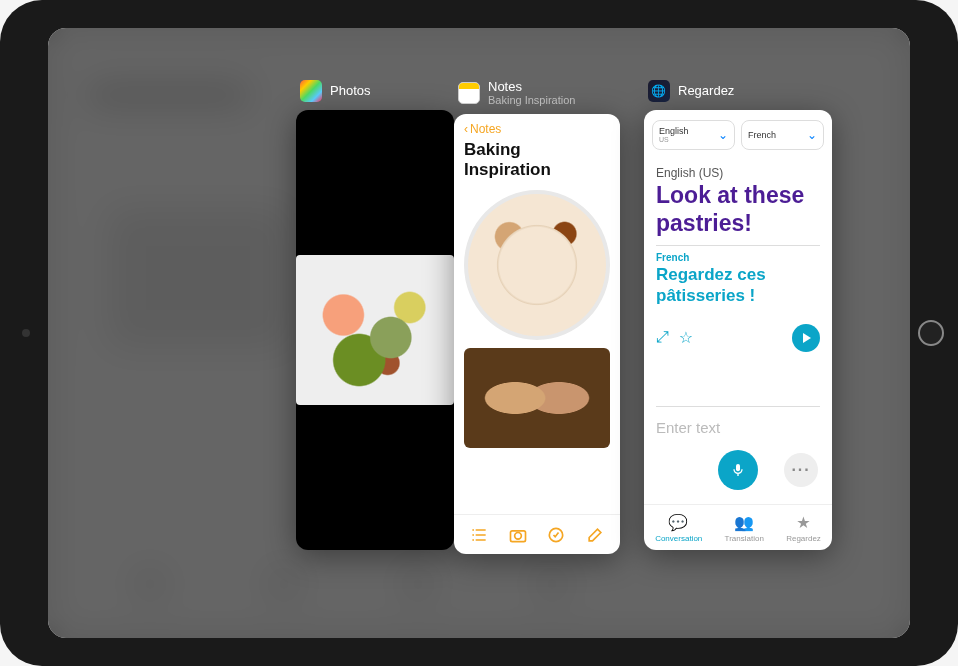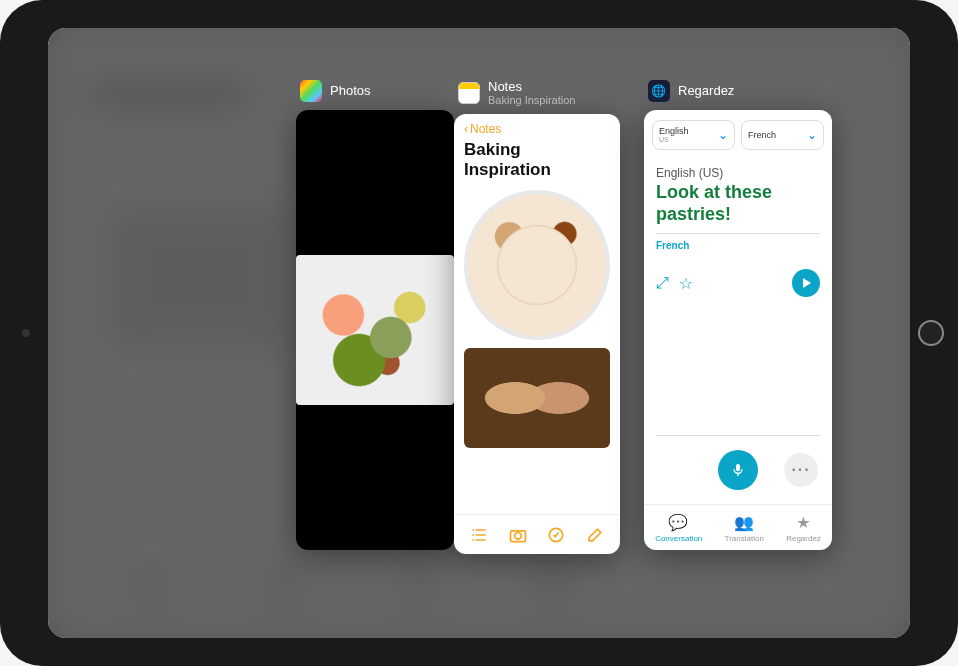--- a/index.html
+++ b/index.html
@@ -151,21 +151,21 @@
     .lang-pill {
       flex: 1; height: 30px;
       border: 1px solid #ddd; border-radius: 8px;
       display: flex; align-items: center; justify-content: space-between;
       padding: 0 6px;
       font-size: 9px; color: #333;
     }
     .lang-pill .chev { color: #0a84ff; font-size: 12px; }
     .trans-body { flex: 1; padding: 8px 12px; }
     .src-label { font-size: 12px; color: #555; }
-    .src-text { font-size: 18px; font-weight: 700; color: #15803d; line-height: 1.2; margin: 2px 0 8px; }
+    .src-text { font-size: 23px; font-weight: 700; color: #4c1d95; line-height: 1.2; margin: 2px 0 8px; }
     .divider { height: 1px; background: #ddd; margin: 6px 0; }
     .tgt-label { font-size: 10px; color: #0ba5c8; font-weight: 600; }
     .tgt-text { font-size: 17px; font-weight: 700; color: #0ba5c8; line-height: 1.2; margin: 2px 0 10px; }
     .action-row { display: flex; justify-content: space-between; align-items: center; margin-top: 18px; }
     .action-left { display: flex; gap: 10px; }
     .play-btn {
       width: 28px; height: 28px; border-radius: 50%;
       background: #0ba5c8; display: flex; align-items: center; justify-content: center;
     }
     .play-btn::after { content: ''; border-left: 8px solid #fff; border-top: 5px solid transparent; border-bottom: 5px solid transparent; margin-left: 2px; }
@@ -281,29 +281,31 @@
             <div class="lang-pill">
               <span>French</span>
               <span class="chev">⌄</span>
             </div>
           </div>
           <div class="trans-body">
             <div class="src-label">English (US)</div>
             <div class="src-text">Look at these pastries!</div>
             <div class="divider"></div>
             <div class="tgt-label">French</div>
+            <div class="tgt-text">Regardez ces pâtisseries !</div>
             <div class="action-row">
               <div class="action-left">
                 <span style="color:#0ba5c8;font-size:16px;">⤢</span>
                 <span style="color:#0ba5c8;font-size:16px;">☆</span>
               </div>
               <div class="play-btn"></div>
             </div>
           </div>
           <div class="divider" style="margin:0 12px;"></div>
+          <div class="enter-text">Enter text</div>
           <div class="mic-row">
             <div class="mic-btn">
               <svg width="16" height="16" viewBox="0 0 24 24" fill="white">
                   <rect x="9" y="3" width="6" height="11" rx="3"></rect>
                   <path d="M6 11a6 6 0 0012 0M12 18v3" stroke="white" stroke-width="2" fill="none"></path>
                 </svg>
             </div>
             <div class="more-btn">···</div>
           </div>
           <div class="trans-tabbar">

